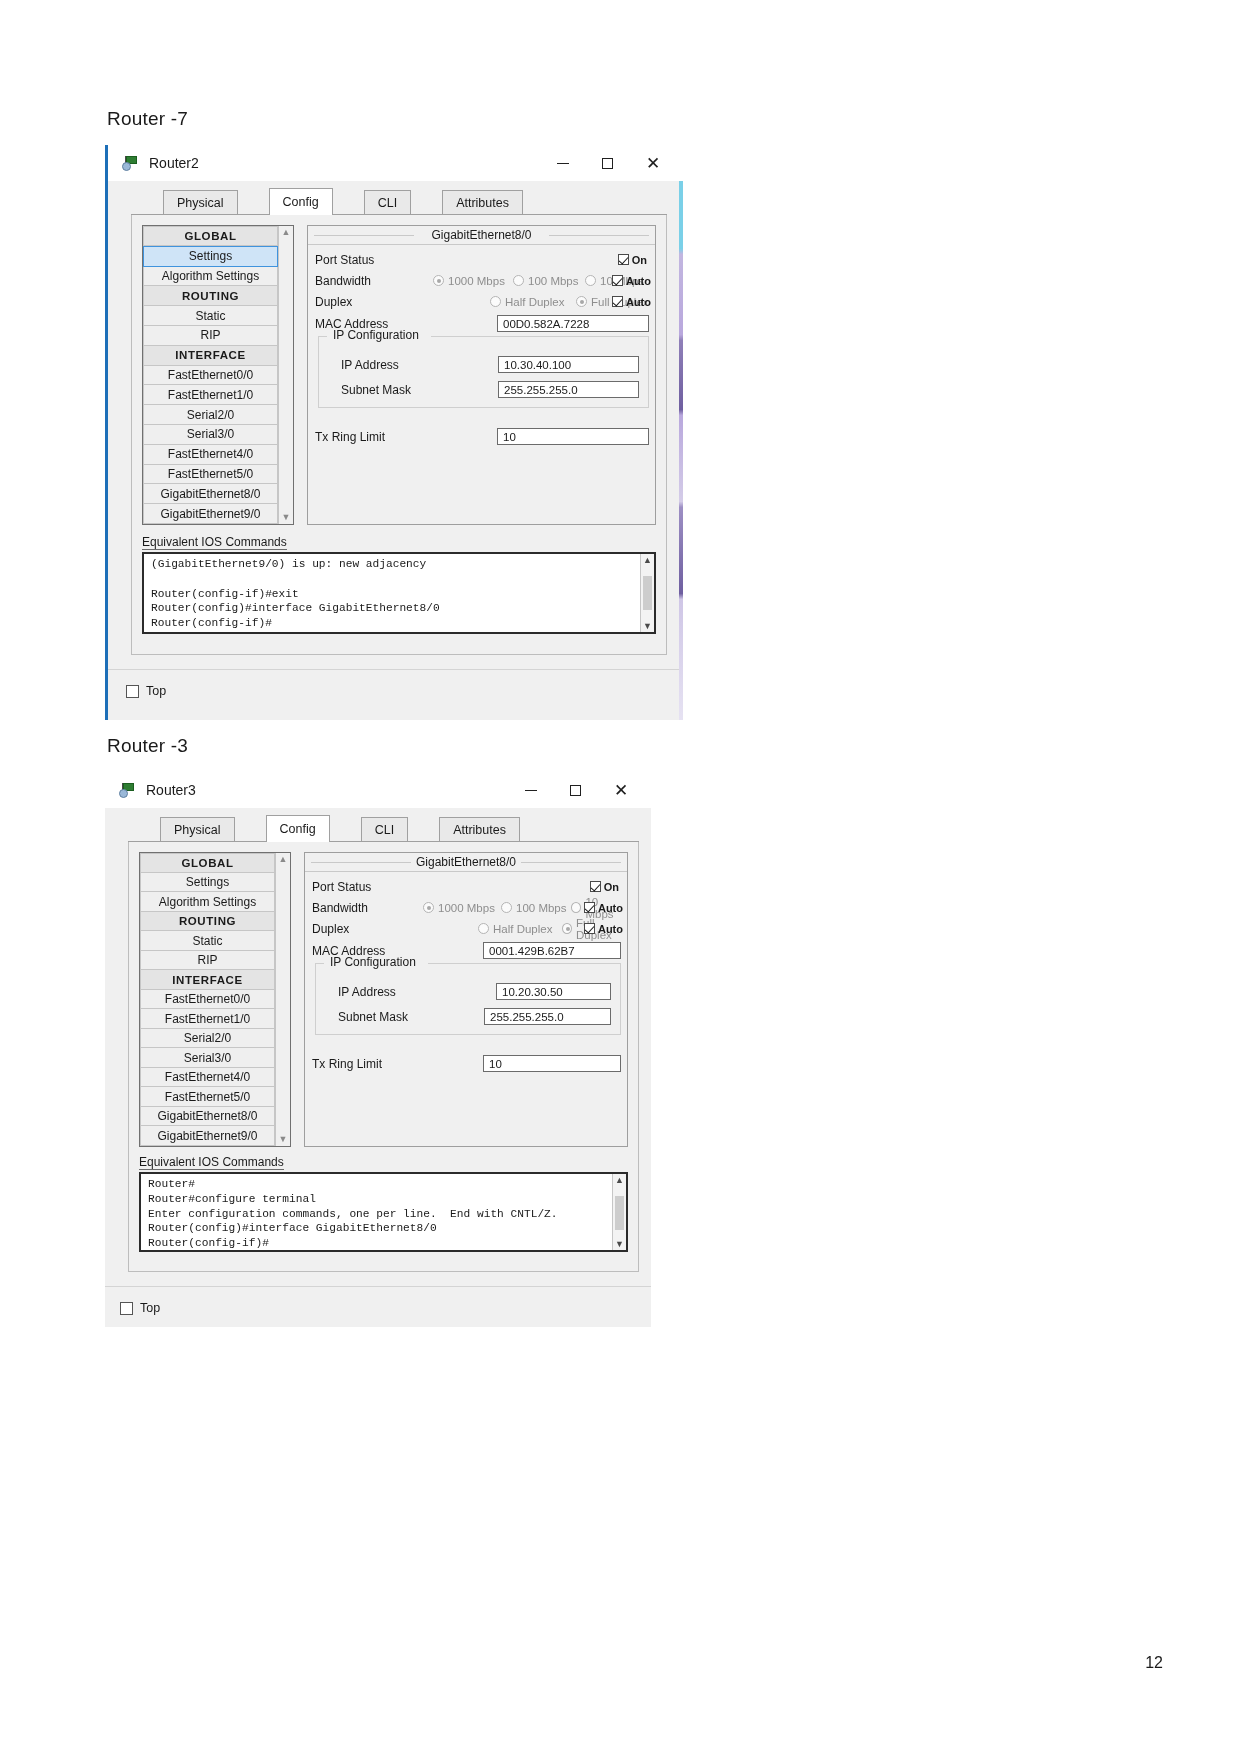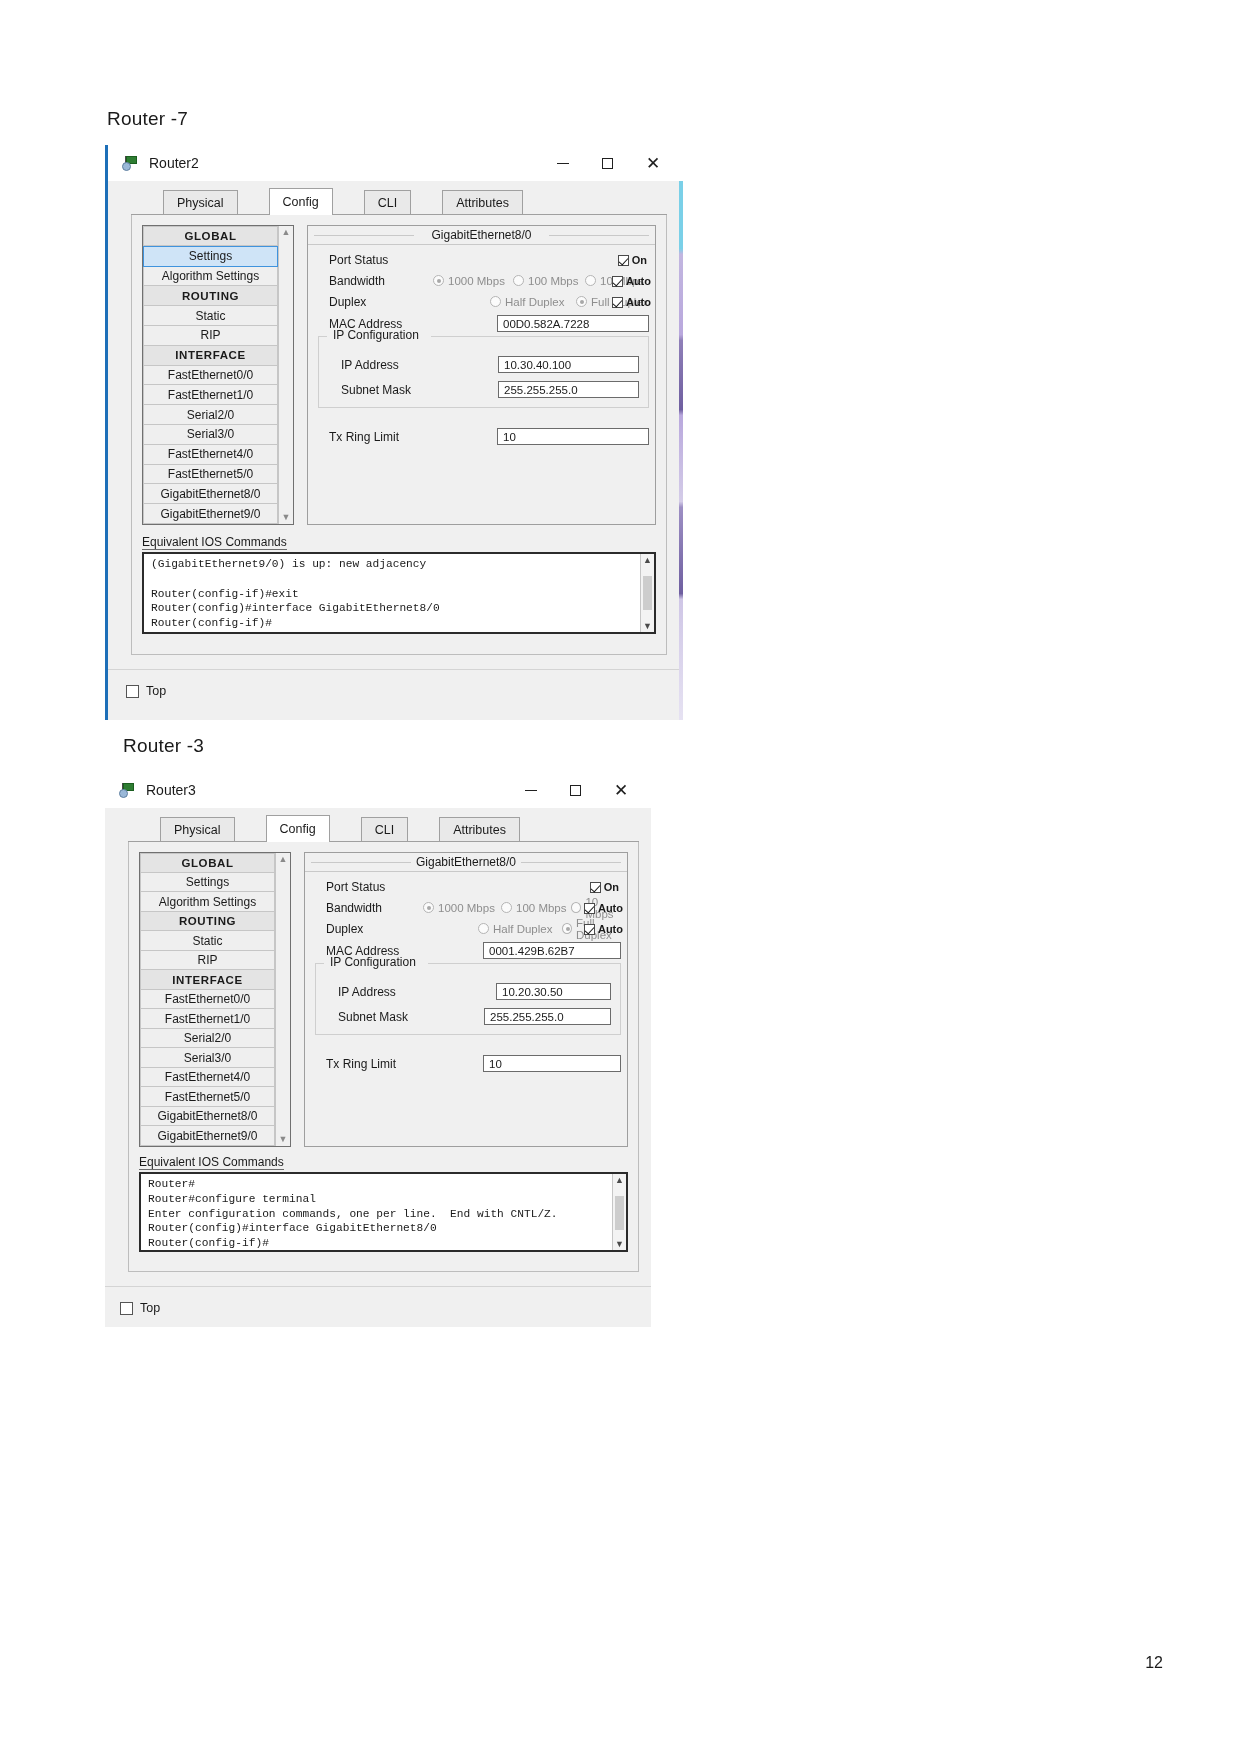--- a/index.html
+++ b/index.html
@@ -15,21 +15,21 @@
 
   
   .doc-heading {
     position:absolute;
     font-size:19px;
     font-weight:400;
     color:#1a1a1a;
     letter-spacing:0.2px;
   }
   #heading-router2 { left:107px; top:108px; }
-  #heading-router3 { left:123px; top:735px; }
+  #heading-router3 { left:107px; top:735px; }
 
   .page-number {
     position:absolute;
     right:78px; bottom:82px;
     font-size:16px;
     color:#1a1a1a;
   }
 
   
   .win {
@@ -220,21 +220,21 @@
   }
   .cfg-title::before { left:6px; width:100px; }
   .cfg-title::after  { right:6px; width:100px; }
 
   .row {
     position:relative;
     height:21px;
     font-size:12px;
     display:flex; align-items:center;
   }
-  .row .lbl { position:absolute; left:21px; color:#1a1a1a; }
+  .row .lbl { position:absolute; left:7px; color:#1a1a1a; }
   .row .lbl.indent { left:22px; }
 
   .radio {
     display:inline-flex; align-items:center;
     font-size:11.5px; color:#8e8e8e;
     position:absolute;
     padding-left:20px;
   }
   .radio .dot {
     width:11px; height:11px; border-radius:50%;
@@ -242,21 +242,21 @@
     margin-right:4px; position:relative;
   }
   .radio.on .dot::after {
     content:""; position:absolute;
     left:2.5px; top:2.5px; width:4px; height:4px;
     border-radius:50%; background:#a8a8a8;
   }
 
   .chk {
     position:absolute;
-    display:inline-flex; align-items:flex-end;
+    display:inline-flex; align-items:flex-start;
     font-size:11.5px;
     padding-left:16px;
   }
   .chk .box {
     width:11px; height:11px;
     border:1px solid #4a4a4a; background:#fff;
     margin-right:3px; position:relative;
   }
   .chk.checked .box::after {
     content:"";

